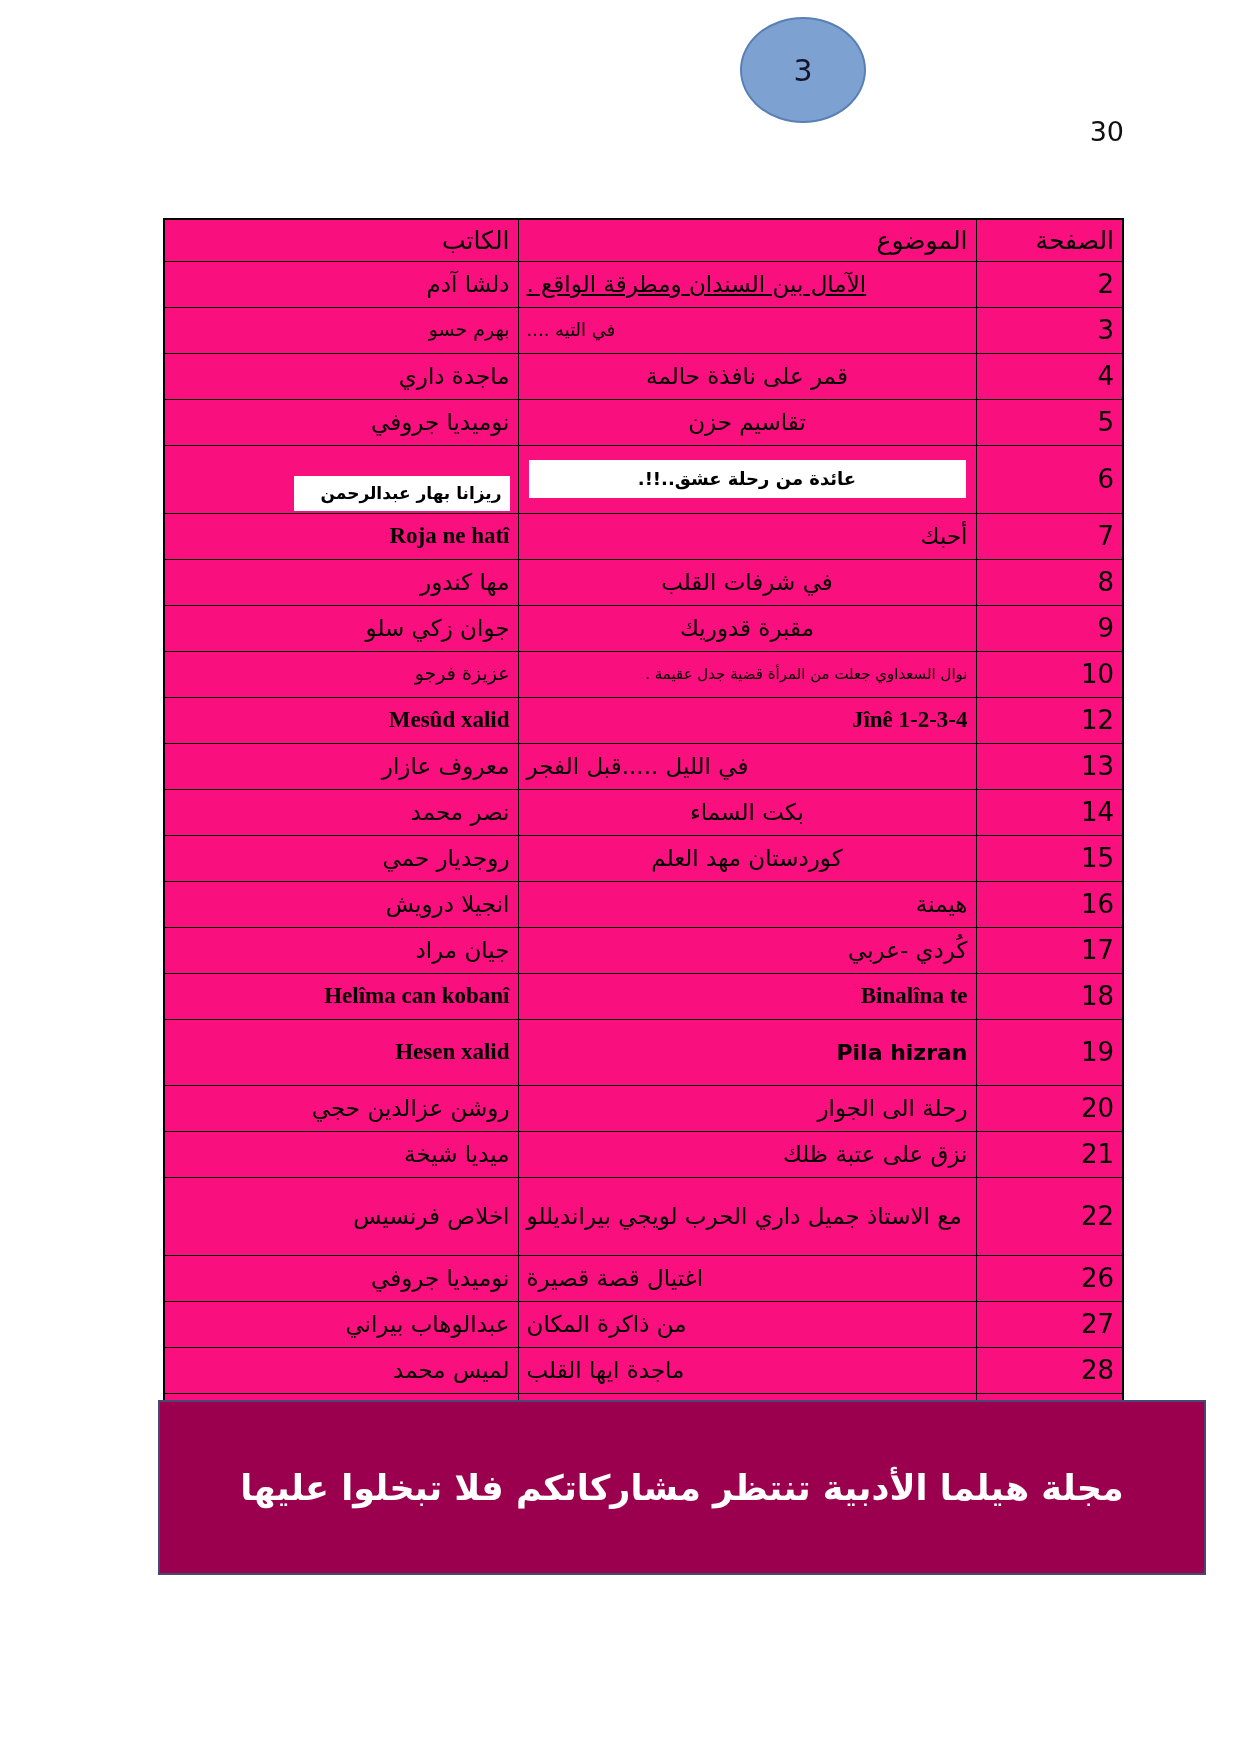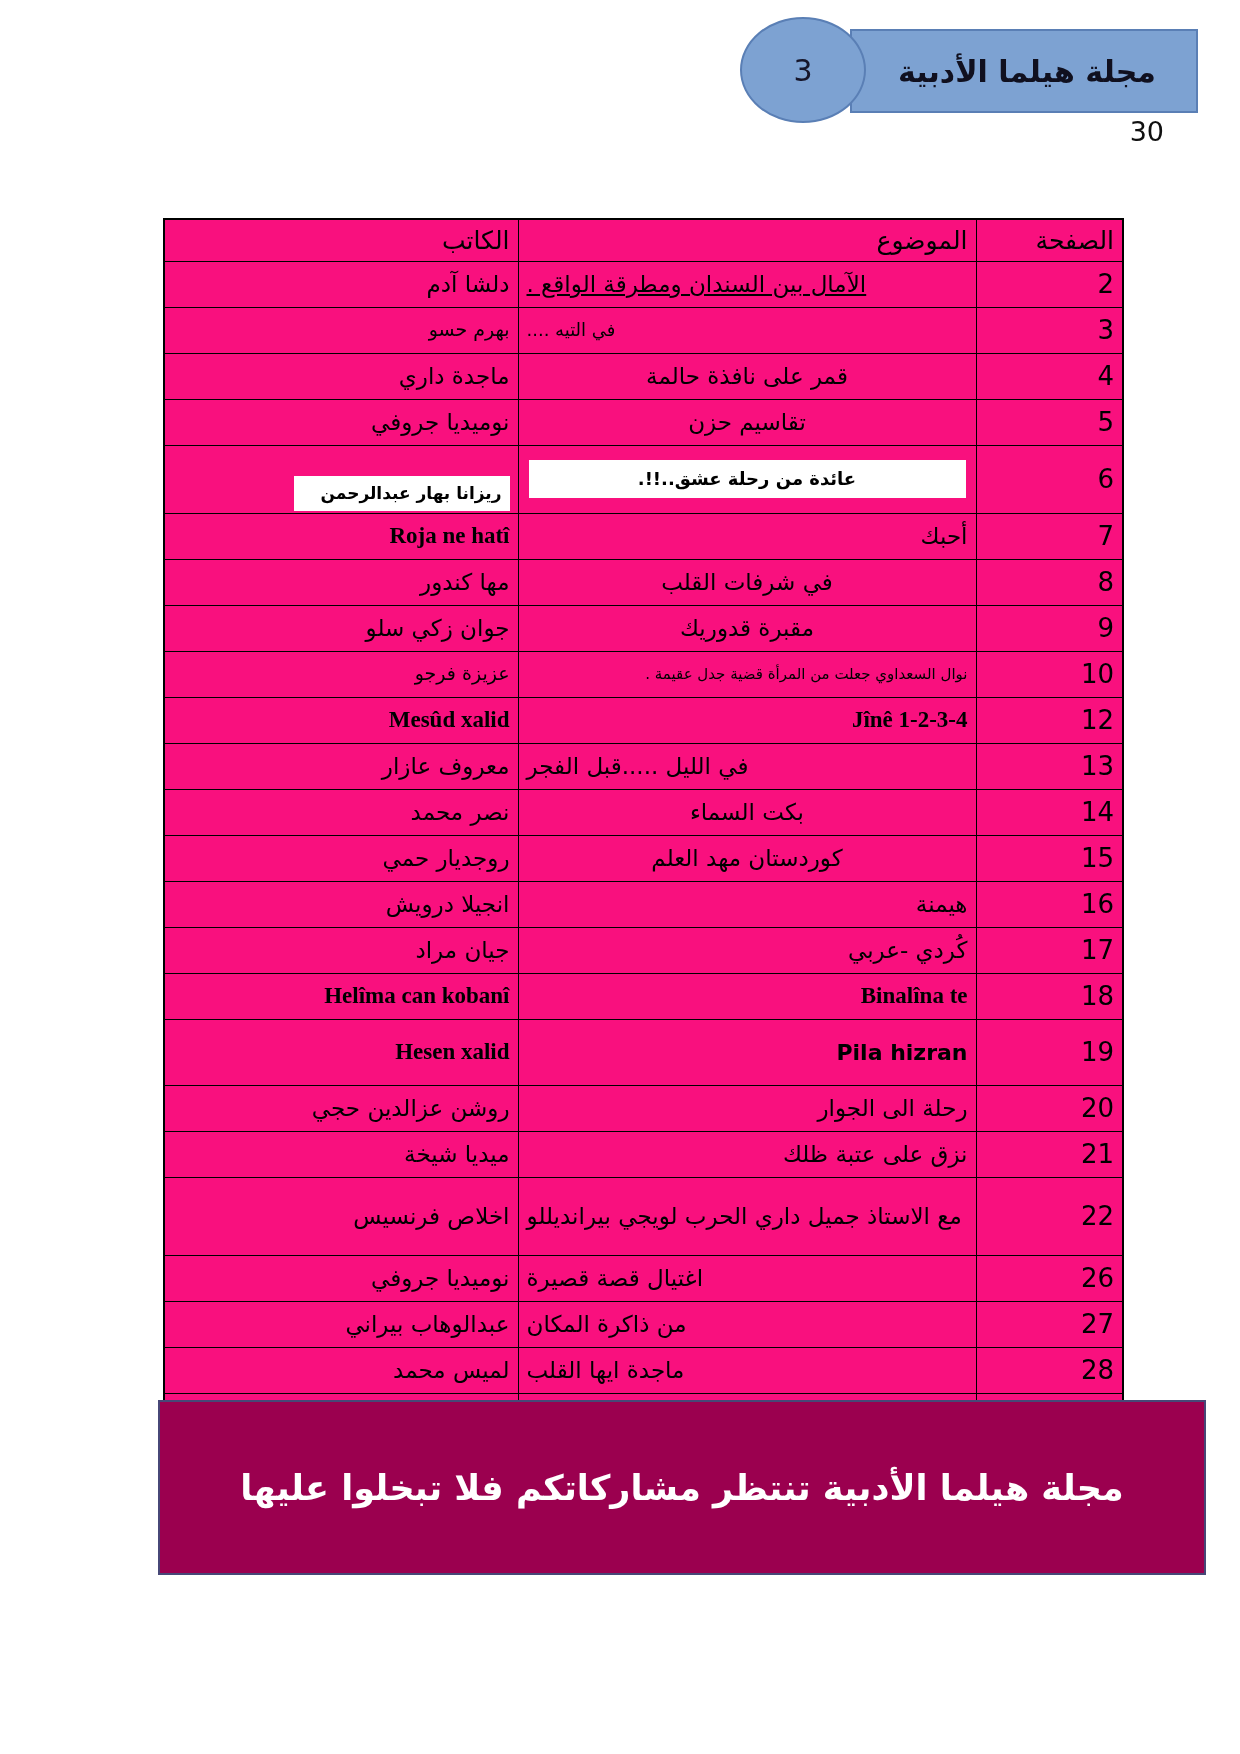--- a/index.html
+++ b/index.html
@@ -18,21 +18,21 @@
     font-weight:bold;font-size:30px;color:#10101f;direction:rtl;
     padding-left:6px;white-space:nowrap;
   }
   .issue-circle{
     position:absolute;left:740px;top:17px;width:126px;height:106px;
     background:#7da2d2;border:2px solid #5a7fb5;border-radius:50%;box-sizing:border-box;
     display:flex;align-items:center;justify-content:center;z-index:2;
   }
   .issue-circle span{font-size:30px;color:#15152a;}
   .page-number{
-    position:absolute;left:1112px;top:116px;width:52px;text-align:right;
+    position:absolute;left:1072px;top:116px;width:52px;text-align:right;
     font-size:27px;color:#101010;font-family:"DejaVu Sans",sans-serif;
   }
 
   
   .toc{
     position:absolute;left:163px;top:218px;direction:rtl;
     border-collapse:collapse;table-layout:fixed;background:#f9107e;
     border:2px solid #000;
   }
   .toc td,.toc th{
@@ -92,23 +92,20 @@
   }
   .footer-banner span{
     color:#ffffff;font-weight:bold;font-size:35px;direction:rtl;white-space:nowrap;
   }
 </style>
 </head>
 <body>
 
 <div class="page">
 
-  <div class="masthead-bar">
-    <span class="masthead-title">مجلة هيلما الأدبية</span>
-  </div>
   <div class="issue-circle">
     <span>3</span>
   </div>
   <div class="page-number">30</div>
 
   <table class="toc">
     <colgroup>
       <col class="col-page">
         <col class="col-topic">
         <col class="col-writer">

